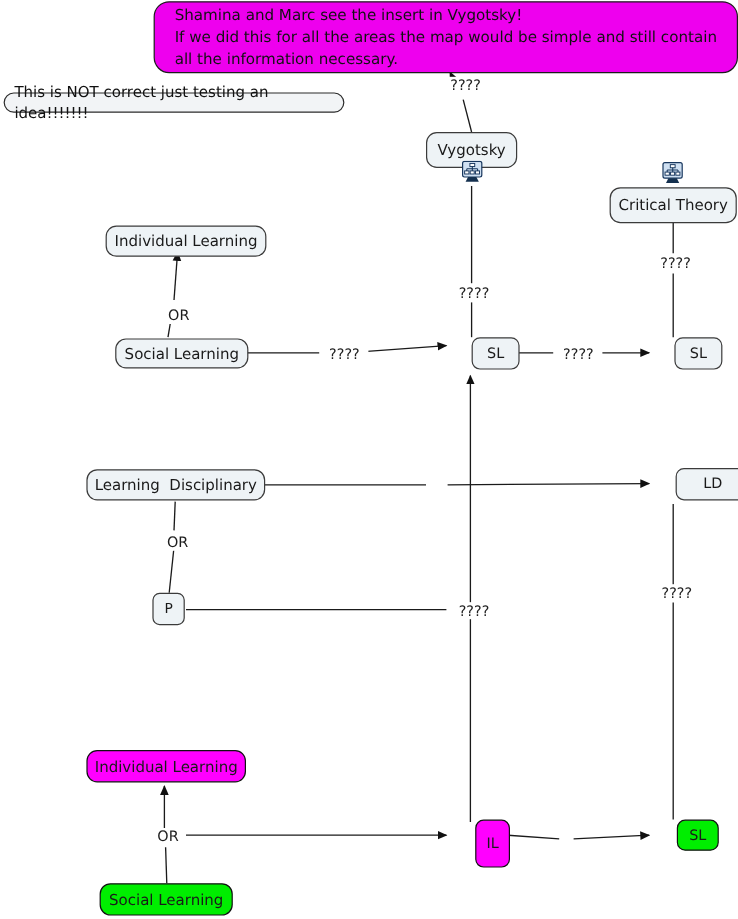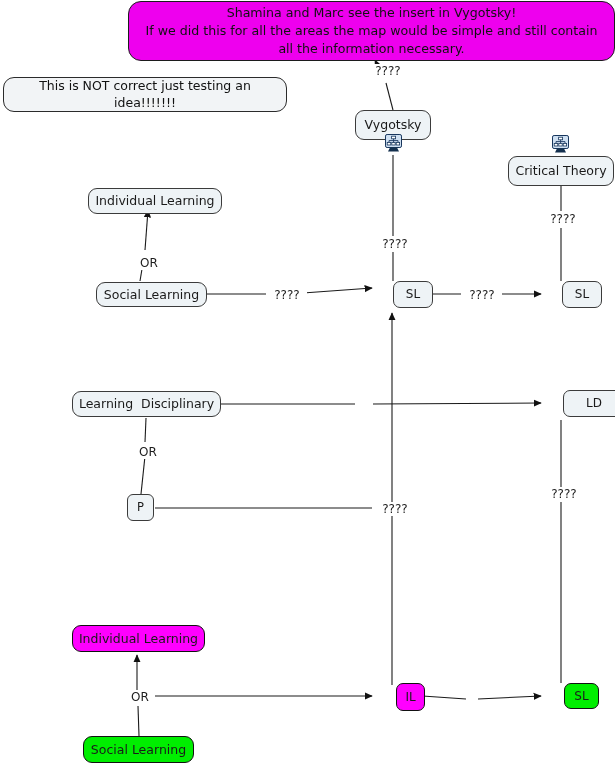--- a/index.html
+++ b/index.html
@@ -39,21 +39,20 @@
   .note{
     position:absolute;
     box-sizing:border-box;
     border:1px solid #2b2b2b;
     border-radius:11px;
     background:#f2f4f6;
     color:#111;
     font-size:12.5px;
     line-height:1.3;
     display:flex;align-items:center;justify-content:center;
-    text-align:center;
     padding:2px 8px;
     white-space:pre-line;
     z-index:4;
   }
   .note.magenta-note{
     background:#ee00ee;border:1px solid #1c1c1c;border-radius:13px;
     font-size:12.6px;line-height:1.42;
   }
 
   
@@ -131,21 +130,21 @@
       <line x1="408" y1="695" x2="466" y2="699"></line>
       <line x1="478" y1="699" x2="541" y2="696" marker-end="url(#arrow)"></line>
 
     </g>
   </svg>
 
   <div class="note magenta-note" style="left:128px;top:1px;width:487px;height:60px;">Shamina and Marc see the insert in Vygotsky!
 If we did this for all the areas the map would be simple and still contain
 all the information necessary.</div>
 
-  <div class="note" style="left:3px;top:77px;width:284px;height:35px;">This is NOT correct just testing an idea!!!!!!!</div>
+  <div class="note" style="left:3px;top:77px;width:284px;height:17px;">This is NOT correct just testing an idea!!!!!!!</div>
 
   <div class="node" style="left:355px;top:110px;width:76px;height:30px;">Vygotsky</div>
   <div class="res-icon" style="left:384px;top:134px;">
     <svg viewBox="0 0 19 19" xmlns="http://www.w3.org/2000/svg">
       <rect x="1.5" y="0.5" width="16" height="13" rx="1.6" fill="#cfe0f2" stroke="#17365d" stroke-width="1"></rect>
       <rect x="7.6" y="2.2" width="4" height="2.6" fill="#ffffff" stroke="#17365d" stroke-width="0.8"></rect>
       <rect x="3.2" y="8.4" width="3.6" height="2.6" fill="#ffffff" stroke="#17365d" stroke-width="0.8"></rect>
       <rect x="7.8" y="8.4" width="3.4" height="2.6" fill="#ffffff" stroke="#17365d" stroke-width="0.8"></rect>
       <rect x="12.2" y="8.4" width="3.4" height="2.6" fill="#ffffff" stroke="#17365d" stroke-width="0.8"></rect>
       <path d="M9.6,4.8 L9.6,6.6 M5,6.6 L14,6.6 M5,6.6 L5,8.4 M9.6,6.6 L9.6,8.4 M14,6.6 L14,8.4" stroke="#17365d" stroke-width="0.9" fill="none"></path>
@@ -177,21 +176,21 @@
   <div class="node" style="left:72px;top:391px;width:149px;height:26px;">Learning  Disciplinary</div>
 
   <div class="node small" style="left:545px;top:390px;width:62px;height:27px;">LD</div>
 
   <div class="node tiny" style="left:127px;top:494px;width:27px;height:27px;">P</div>
 
   <div class="node magenta" style="left:72px;top:625px;width:133px;height:27px;">Individual Learning</div>
 
   <div class="node green" style="left:83px;top:736px;width:111px;height:27px;">Social Learning</div>
 
-  <div class="node magenta small" style="left:378px;top:683px;width:29px;height:28px;">IL</div>
+  <div class="node magenta small" style="left:378px;top:683px;width:29px;height:40px;">IL</div>
 
   <div class="node green small" style="left:546px;top:683px;width:35px;height:26px;">SL</div>
 
   <div class="linklabel" style="left:369px;top:64px;width:34px;">????</div>
 
   <div class="linklabel" style="left:376px;top:237px;width:34px;">????</div>
 
   <div class="linklabel" style="left:544px;top:212px;width:34px;">????</div>
 
   <div class="linklabel" style="left:267px;top:288px;width:36px;">????</div>

